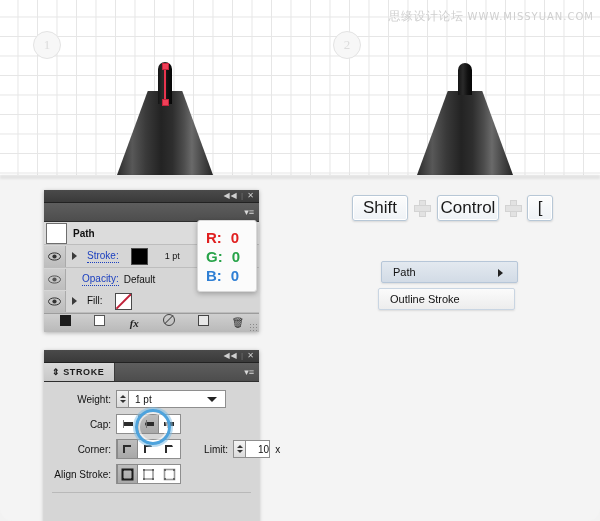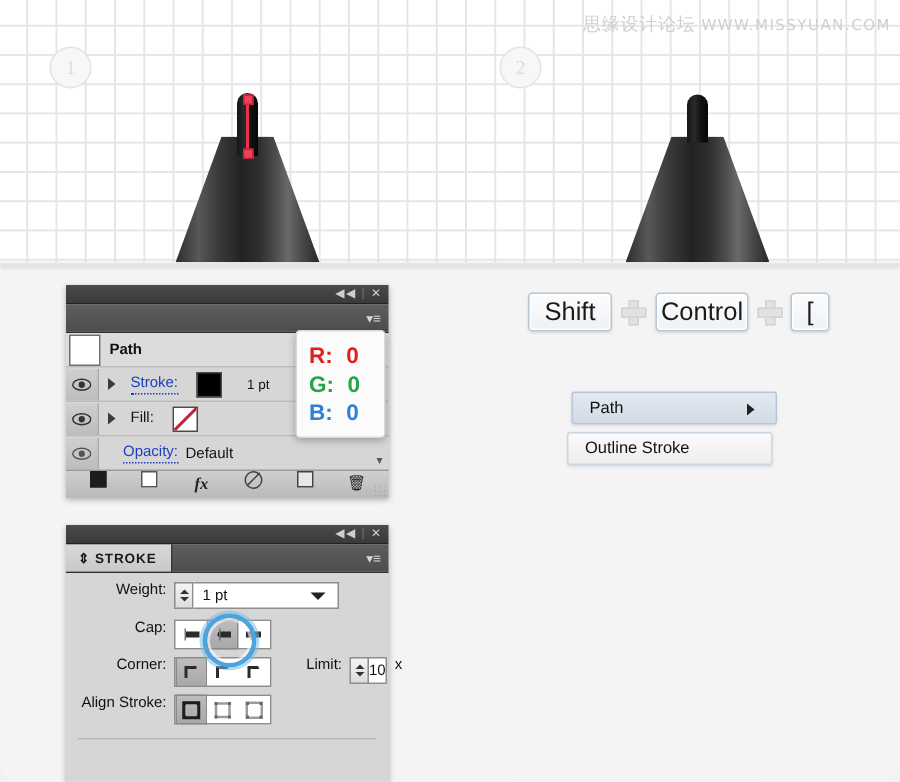--- a/index.html
+++ b/index.html
@@ -140,21 +140,21 @@
     background: #c0223a; transform: rotate(-45deg);
   }
   .ap-weight { font-size: 9px; color: #111; margin-left: 17px; }
   .ap-default { font-size: 10px; color: #111; margin-left: 5px; }
   .ap-scroll-arrow {
     position: absolute; right: 4px; bottom: 2px; color: #555; font-size: 8px;
   }
   .ap-toolbar {
     height: 18px; background: linear-gradient(to bottom,#cfcfcf,#b9b9b9);
     border-top: 1px solid #9c9c9c;
-    display: flex; align-items: flex-start; gap: 0px; padding: 0 4px;
+    display: flex; align-items: flex-end; gap: 0px; padding: 0 4px;
     position: relative;
   }
   .ap-tool { flex: 1; text-align: center; font-size: 10px; color: #222; line-height: 18px; }
   .tool-filled-sq { display:inline-block; width:9px;height:9px;background:#1d1d1d;border:1px solid #1d1d1d;}
   .tool-empty-sq { display:inline-block; width:9px;height:9px;background:#fff;border:1px solid #555;}
   .tool-fx { font-family:"Liberation Serif",serif; font-style: italic; font-weight:bold; font-size:11px;}
   .tool-circ { display:inline-block;width:10px;height:10px;border:1px solid #444;border-radius:50%;position:relative;}
   .tool-circ::after{content:"";position:absolute;left:-1px;top:4px;width:12px;height:1px;background:#444;transform:rotate(-45deg);}
   .tool-dup { display:inline-block;width:9px;height:9px;border:1px solid #444;background:#e8e8e8;}
   .tool-trash { font-size:10px; }
@@ -171,42 +171,42 @@
     box-shadow: 0 2px 5px rgba(0,0,0,.25);
     display: flex; flex-direction: column; justify-content: center;
     padding-left: 8px; box-sizing: border-box;
   }
   .rgb-line { font-size: 15px; font-weight: bold; line-height: 19px; font-family:"Liberation Sans",sans-serif; }
   .rgb-line .val { margin-left: 9px; }
 
   
   #stroke-panel { left: 44px; top: 350px; width: 215px; }
   .st-body { background: #d6d6d6; padding: 6px 0 0 0; height: 142px; position: relative; }
-  .st-row { display: flex; align-items: flex-start; height: 22px; margin-bottom: 3px; }
+  .st-row { display: flex; align-items: center; height: 22px; margin-bottom: 3px; }
   .st-label { font-size: 10px; color: #111; text-align: right; width: 72px; flex: 0 0 72px; padding-right: 5px; box-sizing: border-box;}
   .stepper {
     width: 11px; height: 16px; background: linear-gradient(to bottom,#f4f4f4,#dcdcdc);
     border: 1px solid #8e8e8e; display: flex; flex-direction: column;
     align-items: center; justify-content: center; flex: 0 0 11px;
   }
   .stepper .up, .stepper .dn { width:0;height:0;border-left:3px solid transparent;border-right:3px solid transparent;}
   .stepper .up { border-bottom:3px solid #333; margin-bottom:2px;}
   .stepper .dn { border-top:3px solid #333; }
   .combo {
     height: 16px; background: #fff; border: 1px solid #8e8e8e; border-left: none;
     display: flex; align-items: center; width: 96px; position: relative;
   }
   .combo .val { font-size: 10px; color: #111; padding-left: 6px; }
   .combo .caret {
     position: absolute; right: 8px; top: 6px;
     width: 0;height:0;border-left:5px solid transparent;border-right:5px solid transparent;border-top:5px solid #222;
   }
   .numbox {
     height: 16px; background: #fff; border: 1px solid #8e8e8e; border-left: none;
-    width: 46px; display: flex; align-items: center; justify-content: center;
+    width: 46px; display: flex; align-items: center; justify-content: center; padding-left: 12px;
   }
   .numbox .val { font-size: 10px; color: #111; }
   .icon-group {
     display: flex; background: #fff; border: 1px solid #8e8e8e; height: 18px; align-items: center;
   }
   .icon-btn {
     width: 19px; height: 16px; margin: 1px; display: flex; align-items: center; justify-content: center;
     background: #fff;
   }
   .icon-btn.sel { background: linear-gradient(to bottom,#bdbdbd,#a8a8a8); border: 1px solid #8a8a8a; margin: 0; width:19px;height:18px;}
@@ -313,42 +313,42 @@
             <ellipse cx="6.5" cy="4.5" rx="6" ry="3.6" fill="none" stroke="#333" stroke-width="1"></ellipse>
             <circle cx="6.5" cy="4.5" r="2.1" fill="#333"></circle>
           </svg>
         </div>
         <div class="disc-tri"></div>
         <span class="ap-attr">Stroke:</span>
         <div class="sw-black"></div>
         <span class="ap-weight">1 pt</span>
       </div>
 
+      <div class="ap-row" style="border-bottom:none;">
+        <div class="ap-eye">
+          <svg width="13" height="9" viewBox="0 0 13 9">
+            <ellipse cx="6.5" cy="4.5" rx="6" ry="3.6" fill="none" stroke="#555" stroke-width="1"></ellipse>
+            <circle cx="6.5" cy="4.5" r="2.1" fill="#555"></circle>
+          </svg>
+        </div>
+        <span class="ap-attr" style="margin-left:16px;">Opacity:</span>
+        <span class="ap-default">Default</span>
+        <span class="ap-scroll-arrow">▾</span>
+      </div>
+
       <div class="ap-row">
         <div class="ap-eye">
           <svg width="13" height="9" viewBox="0 0 13 9">
             <ellipse cx="6.5" cy="4.5" rx="6" ry="3.6" fill="none" stroke="#333" stroke-width="1"></ellipse>
             <circle cx="6.5" cy="4.5" r="2.1" fill="#333"></circle>
           </svg>
         </div>
         <div class="disc-tri"></div>
         <span class="ap-attr plain">Fill:</span>
         <div class="sw-none"></div>
-      </div>
-
-      <div class="ap-row" style="border-bottom:none;">
-        <div class="ap-eye">
-          <svg width="13" height="9" viewBox="0 0 13 9">
-            <ellipse cx="6.5" cy="4.5" rx="6" ry="3.6" fill="none" stroke="#555" stroke-width="1"></ellipse>
-            <circle cx="6.5" cy="4.5" r="2.1" fill="#555"></circle>
-          </svg>
-        </div>
-        <span class="ap-attr" style="margin-left:16px;">Opacity:</span>
-        <span class="ap-default">Default</span>
-        <span class="ap-scroll-arrow">▾</span>
       </div>
     </div>
 
     <div class="ap-toolbar">
       <span class="ap-tool"><span class="tool-filled-sq"></span></span>
       <span class="ap-tool"><span class="tool-empty-sq"></span></span>
       <span class="ap-tool tool-fx">fx</span>
       <span class="ap-tool"><span class="tool-circ"></span></span>
       <span class="ap-tool"><span class="tool-dup"></span></span>
       <span class="ap-tool tool-trash">🗑</span>

